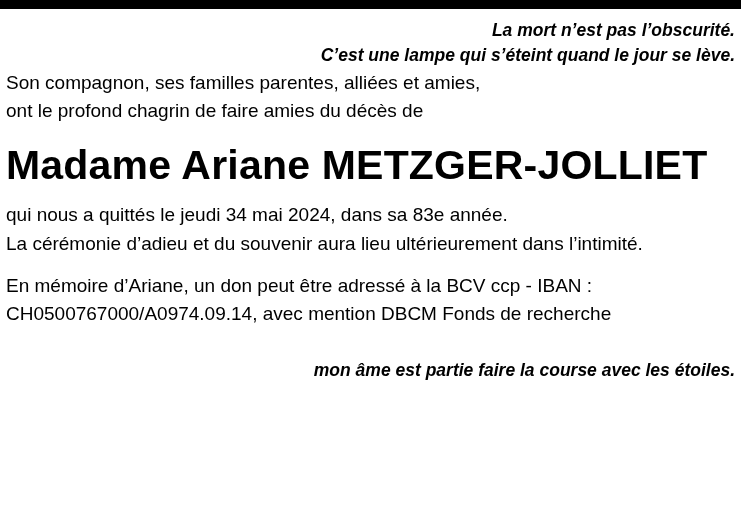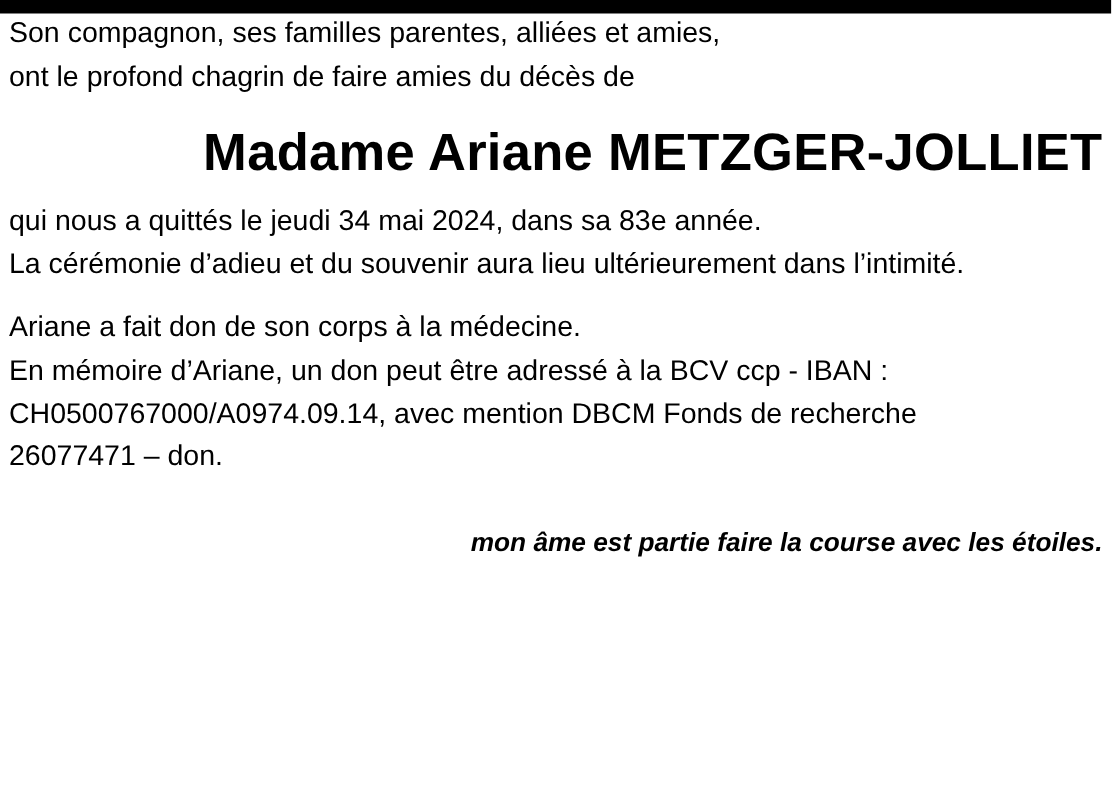--- a/index.html
+++ b/index.html
@@ -37,23 +37,23 @@
     margin-top: 9px;
   }
   .epigraph div {
     white-space: nowrap;
   }
   .intro {
     font-size: 19px;
     line-height: 1.5;
   }
   .name {
-    text-align: right;
+    text-align: left;
     font-weight: bold;
-    font-size: 35px;
+    font-size: 41px;
     letter-spacing: 0.2px;
     margin-top: 16px;
     margin-bottom: 12px;
     white-space: nowrap;
   }
   .block {
     font-size: 19px;
     line-height: 1.52;
   }
   .spacer {
@@ -76,40 +76,42 @@
 </style>
 </head>
 <body>
 
 <div class="notice">
 
   <div class="top-rule"></div>
 
   <div class="content">
 
+    <div class="epigraph">
+      <div>La mort n’est pas l’obscurité.</div>
+      <div>C’est une lampe qui s’éteint quand le jour se lève.</div>
+    </div>
 
     <div class="intro">
       <div>Son compagnon, ses familles parentes, alliées et amies,</div>
       <div>ont le profond chagrin de faire amies du décès de</div>
     </div>
 
     <div class="name">Madame Ariane METZGER-JOLLIET</div>
 
     <div class="block">
       <div>qui nous a quittés le jeudi 34 mai 2024, dans sa 83e année.</div>
       <div>La cérémonie d’adieu et du souvenir aura lieu ultérieurement dans l’intimité.</div>
     </div>
 
     <div class="spacer"></div>
 
     <div class="block">
-      <div>Ariane a fait don de son corps à la médecine.</div>
       <div>En mémoire d’Ariane, un don peut être adressé à la BCV ccp - IBAN :</div>
       <div>CH0500767000/A0974.09.14, avec mention DBCM Fonds de recherche</div>
-      <div>26077471 – don.</div>
     </div>
 
     <div class="spacer"></div>
 
     <div class="block">
     </div>
 
     <div class="closing">
       <div>mon âme est partie faire la course avec les étoiles.</div>
     </div>

